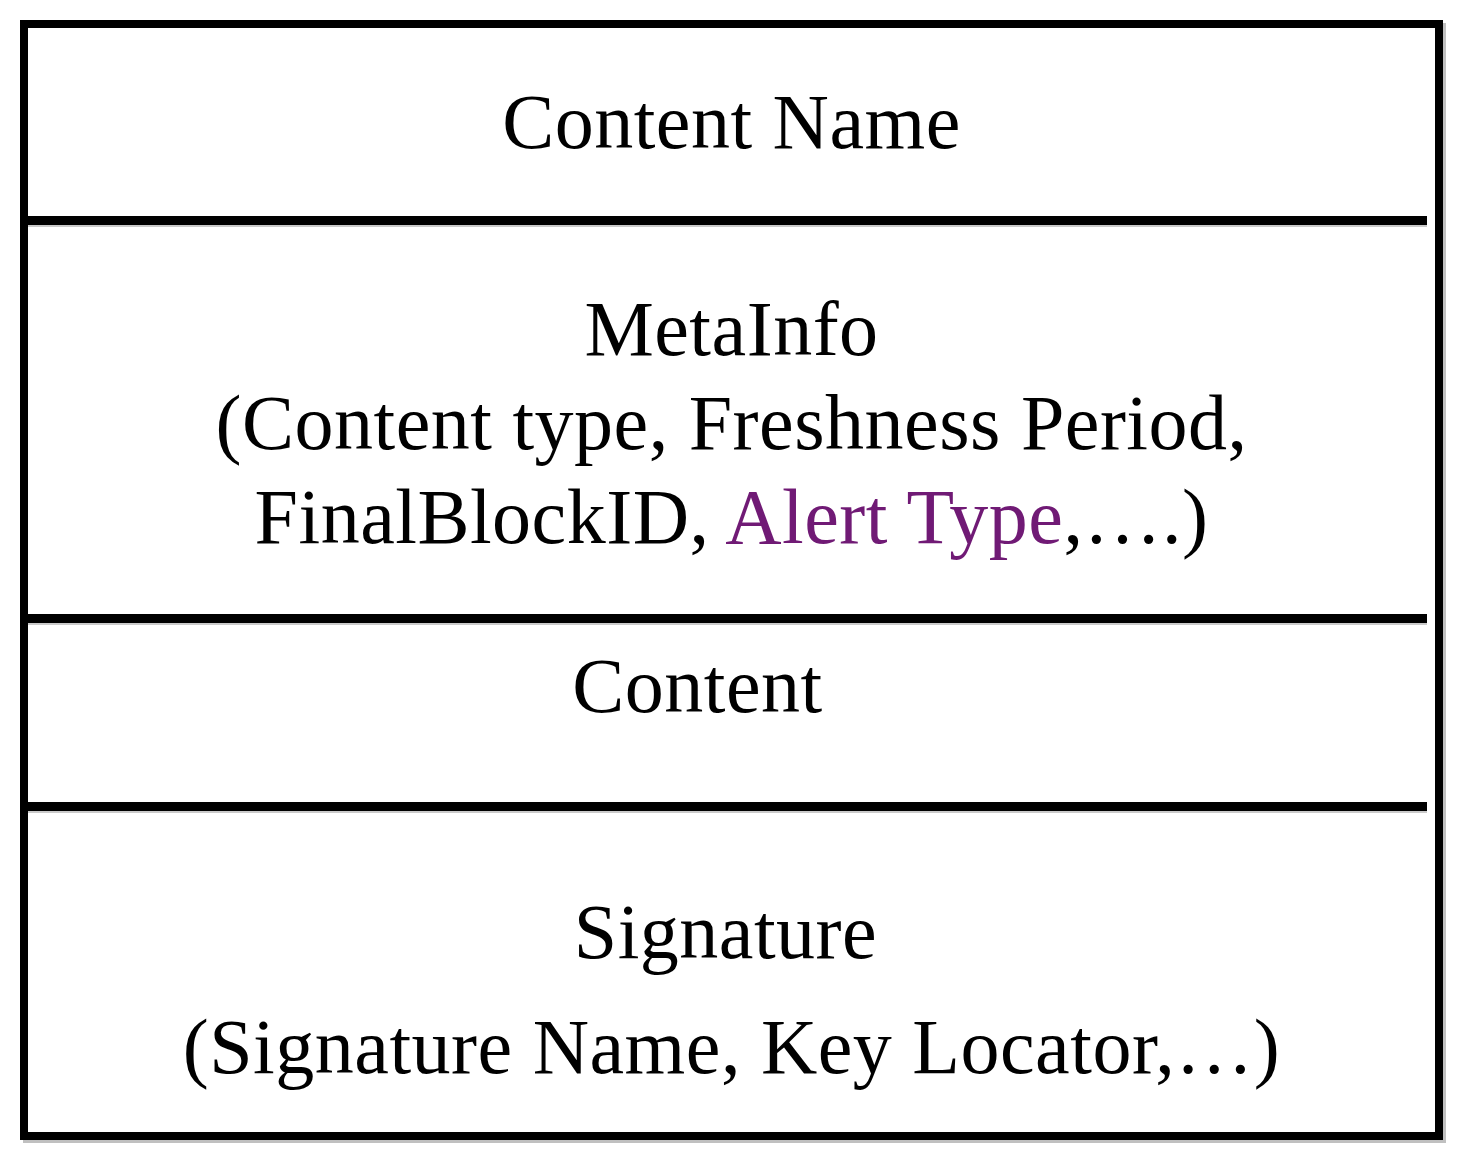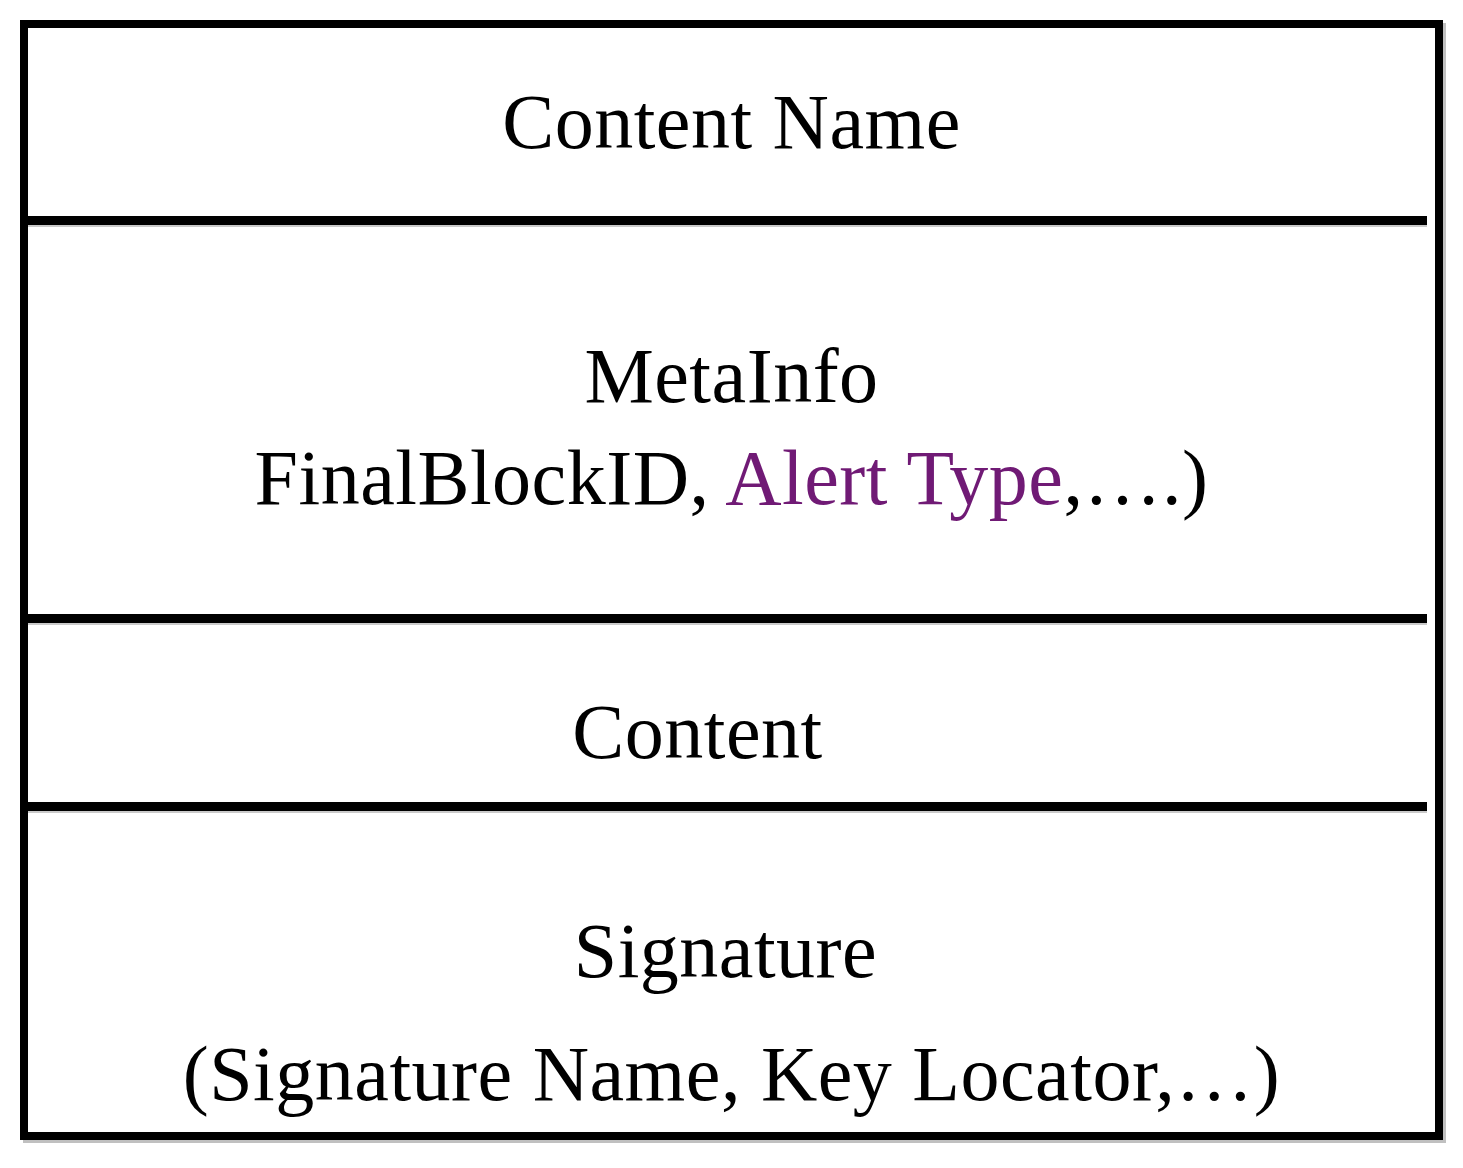--- a/index.html
+++ b/index.html
@@ -43,22 +43,22 @@
     display: flex;
     flex-direction: column;
     align-items: center;
     justify-content: center;
     text-align: center;
     color: #000000;
   }
 
   .row-content-name { top: 0px;    height: 188px; }
   .row-metainfo     { top: 196px;  height: 398px; }
-  .row-content      { top: 614px;  height: 180px; }
-  .row-signature    { top: 819px;  height: 322px; gap: 21px; }
+  .row-content      { top: 568px;  height: 180px; }
+  .row-signature    { top: 800px;  height: 322px; gap: 21px; }
 
   
   .divider {
     position: absolute;
     left: 0px;
     width: 1399px;
     height: 9px;
     background: #000000;
     box-shadow: 0 2px 0 0 rgba(150,150,150,0.5);
   }
@@ -67,21 +67,21 @@
   .divider-3 { top: 774px; }
 
   .line {
     display: block;
     font-size: 78px;
     line-height: 94px;
     white-space: nowrap;
     letter-spacing: 0.5px;
   }
 
-  .line-title { margin: 8px; }
+  .line-title { margin: 0; }
   .line-sub   { margin: 0; }
 
   .alert-type { color: #701a75; }
 
   .shift-left  { position: relative; left: -34px; }
   .shift-left2 { position: relative; left: -6px; }
 </style>
 </head>
 <body>
 
@@ -90,20 +90,21 @@
   <div class="packet-box">
 
     <div class="row row-content-name">
       <span class="line line-title">Content Name</span>
     </div>
 
     <div class="divider divider-1"></div>
 
     <div class="row row-metainfo">
       <span class="line line-title">MetaInfo</span>
+      <span class="line line-sub">(Content type, Freshness Period,</span>
       <span class="line line-sub"><span>FinalBlockID, </span><span class="alert-type">Alert Type</span><span>,….)</span></span>
     </div>
 
     <div class="divider divider-2"></div>
 
     <div class="row row-content">
       <span class="line line-title shift-left">Content</span>
     </div>
 
     <div class="divider divider-3"></div>

